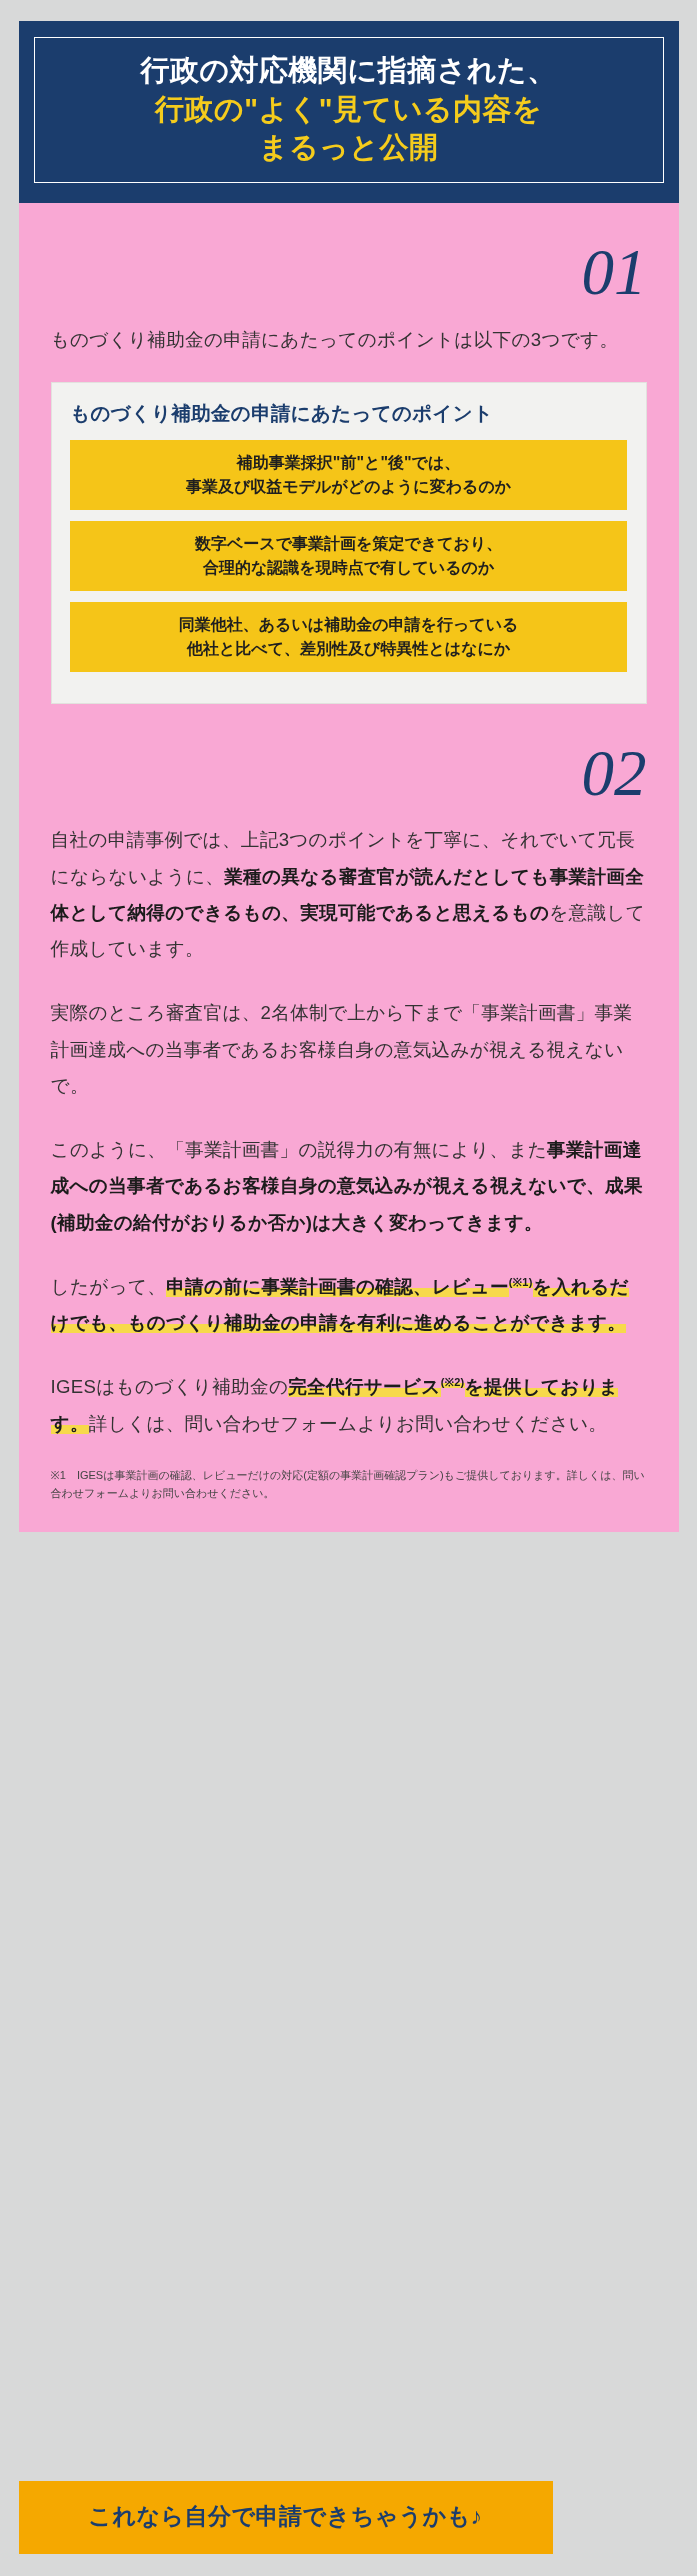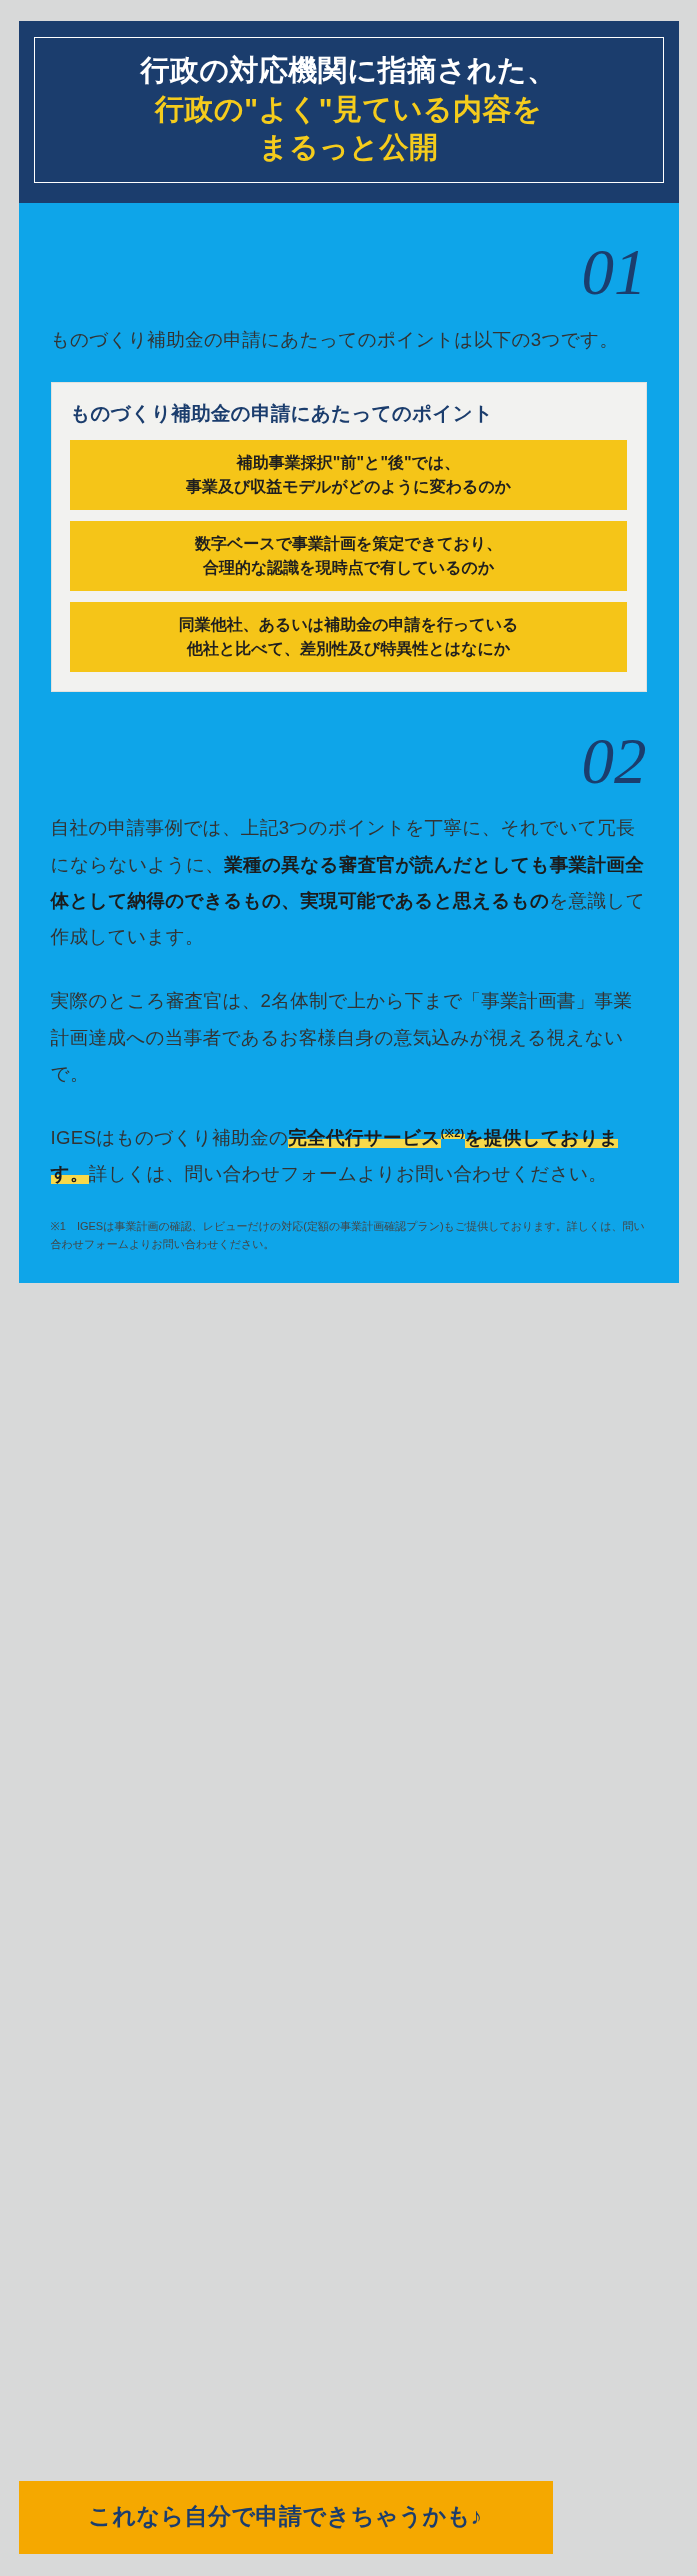--- a/index.html
+++ b/index.html
@@ -19,21 +19,21 @@
     left: 0; top: 0;
     width: 697px;
     height: 2576px;
     background: #d8d9d9;
   }
   .sheet {
     position: absolute;
     left: 18.6px;
     top: 20.5px;
     width: 660px;
-    background: #0ea5e9;
+    background: #f9a8d4;
     padding-bottom: 28px;
   }
   
   .header-band {
     background: #1b3d6d;
     padding: 16.7px 15px 20.5px 15px;
   }
   .header-inner {
     border: 1.9px solid #ffffff;
     padding: 13px 9.3px 15px 9.3px;
@@ -105,21 +105,21 @@
     background: #f5c518;
     color: #1f1f1f;
     font-weight: bold;
     font-size: 16px;
     line-height: 1.5;
     text-align: center;
     padding: 11px 7.4px;
     margin-bottom: 11px;
   }
   .point-item:last-child {
-    margin-bottom: 0;
+    margin-bottom: 12px;
   }
   
   .notes {
     margin-top: 9.3px;
     font-size: 11px;
     line-height: 1.65;
     color: #444444;
   }
   .notes div {
     margin-bottom: 1.9px;
@@ -170,21 +170,23 @@
         <div class="point-item" style="white-space:pre-line;">同業他社、あるいは補助金の申請を行っている
 他社と比べて、差別性及び特異性とはなにか</div>
       </div>
 
       <div class="num">02</div>
 
       <p class="para"><span>自社の申請事例では、上記3つのポイントを丁寧に、それでいて冗長にならないように、</span><span class="b">業種の異なる審査官が読んだとしても事業計画全体として納得のできるもの、実現可能であると思えるもの</span><span>を意識して作成しています。</span></p>
 
       <p class="para">実際のところ審査官は、2名体制で上から下まで「事業計画書」事業計画達成への当事者であるお客様自身の意気込みが視える視えないで。</p>
 
-
+      <p class="para"><span>このように、「事業計画書」の説得力の有無により、また</span><span class="b">事業計画達成への当事者であるお客様自身の意気込みが視える視えないで、成果(補助金の給付がおりるか否か)は大きく変わってきます。</span></p>
+
+      <p class="para"><span>したがって、</span><span class="hl">申請の前に事業計画書の確認、レビュー</span><span class="hl sup">(※1)</span><span class="hl">を入れるだけでも、ものづくり補助金の申請を有利に進めることができます。</span></p>
 
       <p class="para tight"><span>IGESはものづくり補助金の</span><span class="hl">完全代行サービス</span><span class="hl sup">(※2)</span><span class="hl">を提供しております。</span><span>詳しくは、問い合わせフォームよりお問い合わせください。</span></p>
 
       <div class="notes">
         <div>※1　IGESは事業計画の確認、レビューだけの対応(定額の事業計画確認プラン)もご提供しております。詳しくは、問い合わせフォームよりお問い合わせください。</div>
       </div>
 
     </div>
   </div>
 

